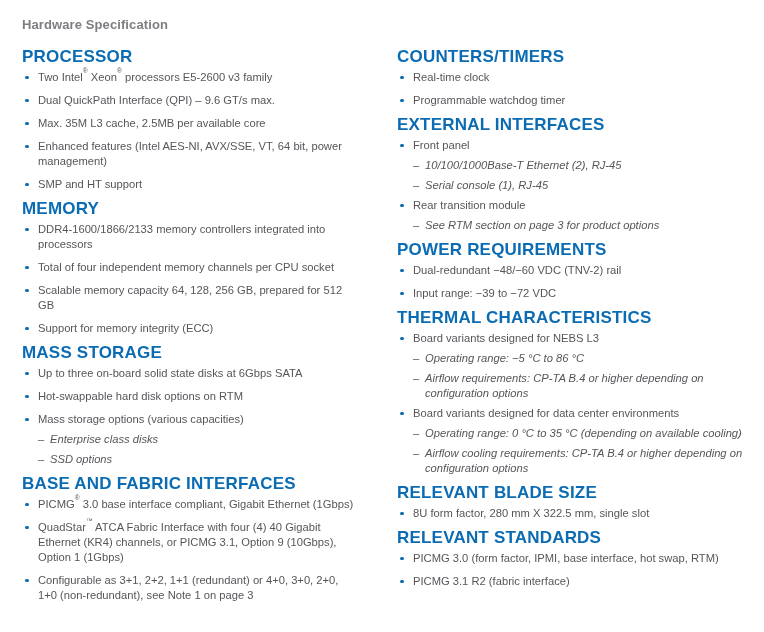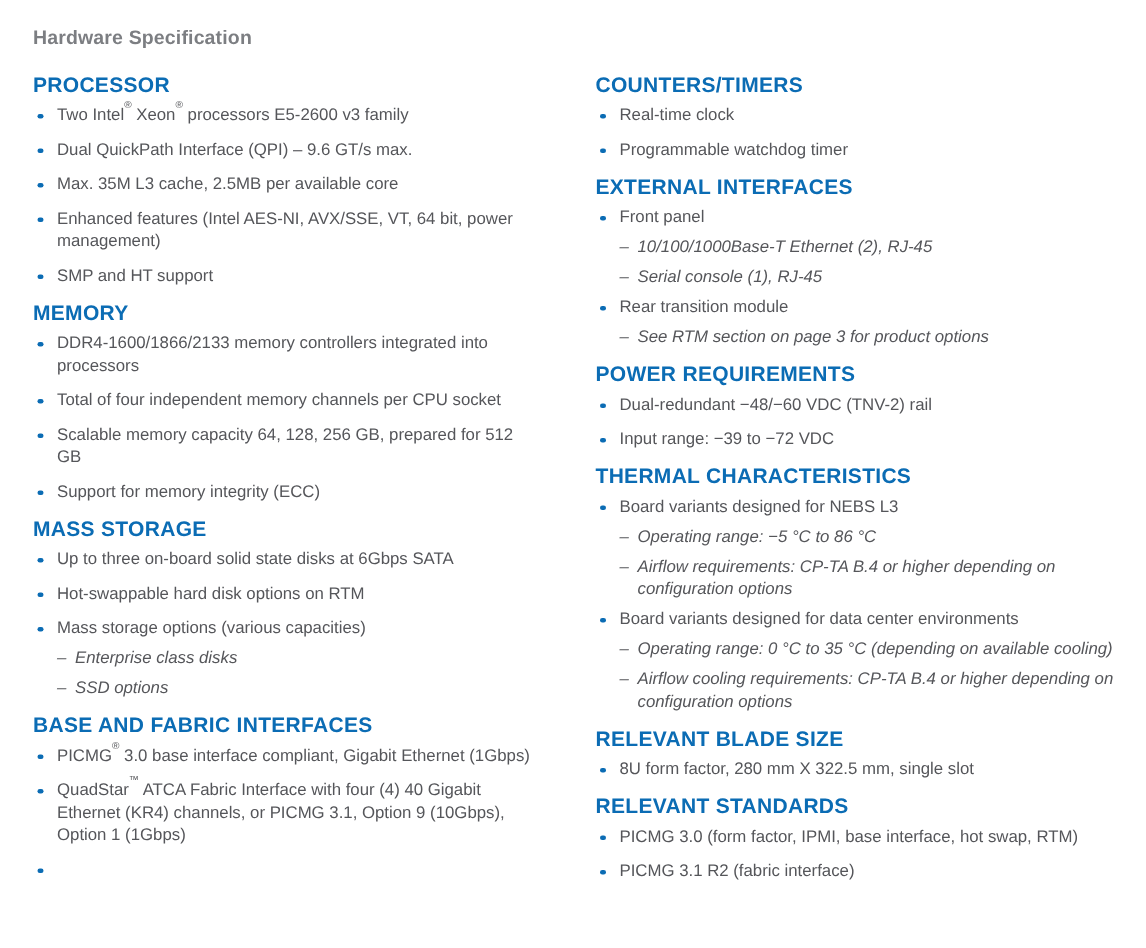--- a/index.html
+++ b/index.html
@@ -15,21 +15,21 @@
     padding:14px 16px 0 22px;
   }
   .page-title{
     font-size:13px;line-height:22px;font-weight:bold;
     color:var(--title);letter-spacing:.1px;margin-bottom:4px;
   }
   .columns{display:flex;align-items:flex-start;}
   .col-left{flex:none;width:353px;}
   .col-right{flex:none;width:352px;margin-left:22px;}
   .sec-heading{
-    color:var(--blue);font-size:14px;line-height:13px;font-weight:bold;
+    color:var(--blue);font-size:17px;line-height:13px;font-weight:bold;
     letter-spacing:.2px;margin:10px 0 7px 0;
   }
   .item{
     position:relative;padding-left:16px;
     font-size:11.2px;line-height:15px;margin-bottom:8px;
     max-width:338px;
   }
   .col-right .item{max-width:352px;}
   .item.sub{padding-left:28px;margin-bottom:5px;font-style:italic;}
   .item:has(+ .sub){margin-bottom:5px;}
@@ -75,21 +75,21 @@
           <div class="item"><span class="bullet"></span><span class="txt">Mass storage options (various capacities)</span></div>
           <div class="item sub"><span class="dash"></span><span class="txt">Enterprise class disks</span></div>
           <div class="item sub"><span class="dash"></span><span class="txt">SSD options</span></div>
         </div>
       </section>
       <section class="section">
         <h2 class="sec-heading">BASE AND FABRIC INTERFACES</h2>
         <div class="items">
           <div class="item"><span class="bullet"></span><span class="txt">PICMG<sup>®</sup> 3.0 base interface compliant, Gigabit Ethernet (1Gbps)</span></div>
           <div class="item"><span class="bullet"></span><span class="txt">QuadStar<sup>™</sup> ATCA Fabric Interface with four (4) 40 Gigabit Ethernet (KR4) channels, or PICMG 3.1, Option 9 (10Gbps), Option 1 (1Gbps)</span></div>
-          <div class="item"><span class="bullet"></span></div>
+          <div class="item"><span class="bullet"></span><span class="txt">Configurable as 3+1, 2+2, 1+1 (redundant) or 4+0, 3+0, 2+0, 1+0 (non-redundant), see Note 1 on page 3</span></div>
         </div>
       </section>
     </div>
     <div class="col col-right">
       <section class="section">
         <h2 class="sec-heading">COUNTERS/TIMERS</h2>
         <div class="items">
           <div class="item"><span class="bullet"></span><span class="txt">Real-time clock</span></div>
           <div class="item"><span class="bullet"></span><span class="txt">Programmable watchdog timer</span></div>
         </div>

